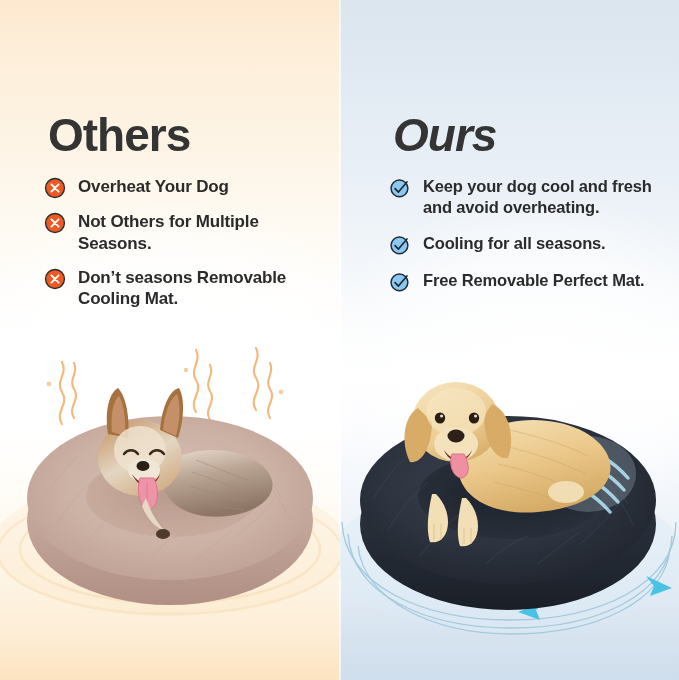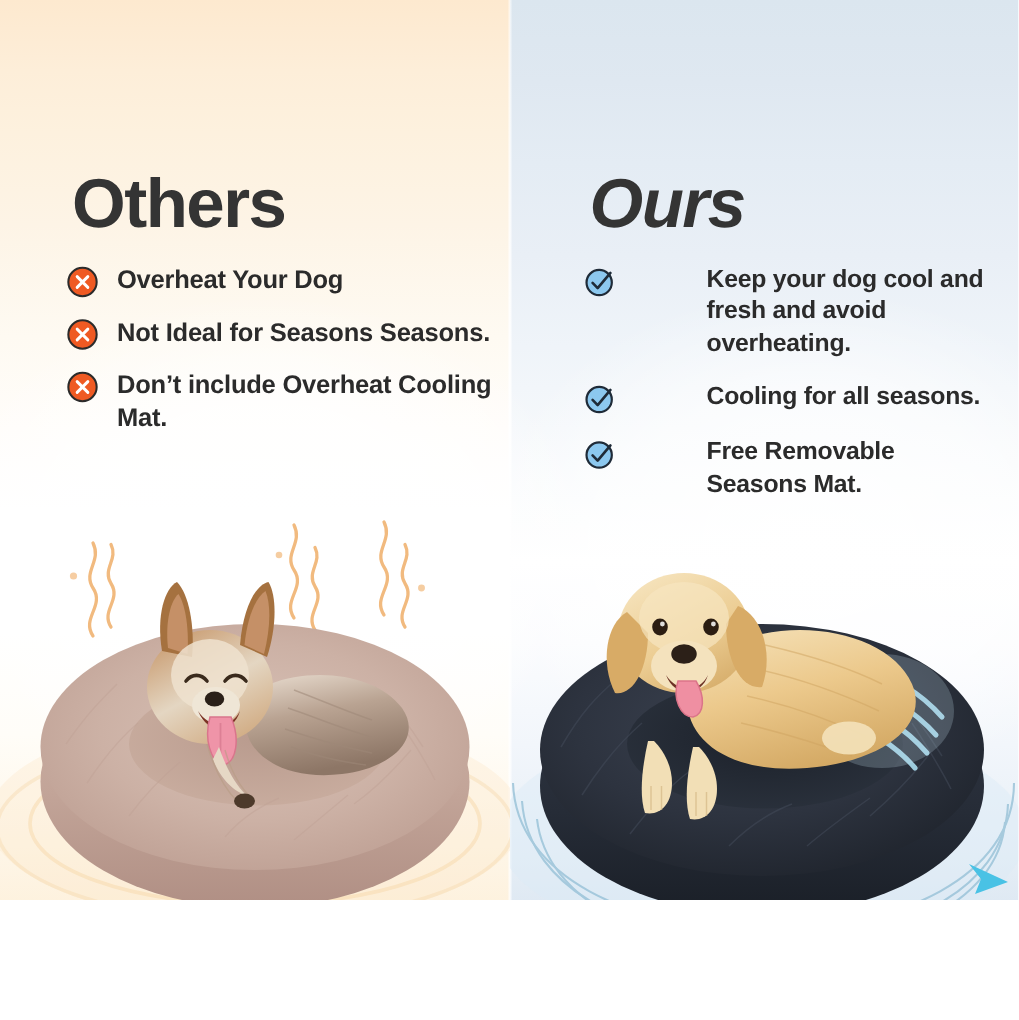--- a/index.html
+++ b/index.html
@@ -1,19 +1,19 @@
 <!DOCTYPE html>
 <html><head>
 <meta charset="utf-8">
 <style>
   * { margin:0; padding:0; box-sizing:border-box; }
   html,body{ width:679px; height:680px; overflow:hidden; background:#fff; }
   body{ font-family:"Liberation Sans", sans-serif; }
 
-  #stage{ position:relative; width:679px; height:600px; overflow:hidden; }
+  #stage{ position:relative; width:679px; height:680px; overflow:hidden; }
 
   
   .panel{ position:absolute; top:0; height:680px; }
   #panel-left{ left:0; width:340px;
     background:
       linear-gradient(to bottom,
         #fde9cf 0%, #fdeed9 7%, #fdf1de 13%,
         #fdf4e6 22%, #fefaf2 33%, #fffdfa 42%,
         #ffffff 50%, #ffffff 62%, #fffdf8 72%,
         #fef6e8 83%, #fdeed6 93%, #fce3c0 100%);
@@ -42,21 +42,21 @@
     font-size:46px; letter-spacing:-1px; line-height:1; }
   #heading-others{ left:48px; top:112px; }
   #heading-ours{ left:393px; top:112px;font-style:italic; }
 
   
   .feature-list{ position:absolute; list-style:none; }
   #list-others{ left:44px; top:176px; width:290px; }
   #list-ours{ left:389px; top:176px; width:278px; }
 
   .feature-item{ display:flex; align-items:flex-start; margin-bottom:12px; }
-  #list-ours .feature-item{ margin-bottom:14px;gap:48px; }
+  #list-ours .feature-item{ margin-bottom:14px; }
   .feature-icon{ flex:0 0 auto; width:22px; height:22px; margin-top:1px; }
   .feature-text{ margin-left:12px; color:#2b2b2b; font-weight:bold;
     font-size:17px; line-height:1.28; letter-spacing:-.15px; }
   #list-ours .feature-text{ font-size:16.5px; line-height:1.3; }
 
   
   .photo{ position:absolute; }
   #photo-left{ left:0; top:346px; width:340px; height:334px; }
   #photo-right{ left:340px; top:346px; width:339px; height:334px; }
   .photo svg{ display:block; width:100%; height:100%; }
@@ -88,31 +88,31 @@
       <span class="feature-text">Overheat Your Dog</span>
     </li>
 
     <li class="feature-item">
       <span class="feature-icon">
         <svg viewBox="0 0 24 24">
           <circle cx="12" cy="12" r="10.3" fill="#ef5a23" stroke="#2b2b2b" stroke-width="1.5"></circle>
           <path d="M8.1 8.1 L15.9 15.9 M15.9 8.1 L8.1 15.9" stroke="#ffffff" stroke-width="2.1" stroke-linecap="round"></path>
         </svg>
       </span>
-      <span class="feature-text">Not Ideal for Seasons Seasons.</span>
+      <span class="feature-text">Not Others for Multiple Seasons.</span>
     </li>
 
     <li class="feature-item">
       <span class="feature-icon">
         <svg viewBox="0 0 24 24">
           <circle cx="12" cy="12" r="10.3" fill="#ef5a23" stroke="#2b2b2b" stroke-width="1.5"></circle>
           <path d="M8.1 8.1 L15.9 15.9 M15.9 8.1 L8.1 15.9" stroke="#ffffff" stroke-width="2.1" stroke-linecap="round"></path>
         </svg>
       </span>
-      <span class="feature-text">Don’t include Overheat Cooling Mat.</span>
+      <span class="feature-text">Don’t seasons Removable Cooling Mat.</span>
     </li>
   </ul>
 
   <ul class="feature-list" id="list-ours">
 
     <li class="feature-item">
       <span class="feature-icon">
         <svg viewBox="0 0 24 24">
           <circle cx="11.4" cy="12.4" r="9.2" fill="#8cc8ef" stroke="#1f2b38" stroke-width="1.6"></circle>
           <path d="M6.6 12.6 L10.3 16.4 L19.6 5.4" fill="none" stroke="#1f2b38" stroke-width="1.9" stroke-linecap="round" stroke-linejoin="round"></path>
@@ -131,21 +131,21 @@
       <span class="feature-text">Cooling for all seasons.</span>
     </li>
 
     <li class="feature-item">
       <span class="feature-icon">
         <svg viewBox="0 0 24 24">
           <circle cx="11.4" cy="12.4" r="9.2" fill="#8cc8ef" stroke="#1f2b38" stroke-width="1.6"></circle>
           <path d="M6.6 12.6 L10.3 16.4 L19.6 5.4" fill="none" stroke="#1f2b38" stroke-width="1.9" stroke-linecap="round" stroke-linejoin="round"></path>
         </svg>
       </span>
-      <span class="feature-text">Free Removable Seasons Mat.</span>
+      <span class="feature-text">Free Removable Perfect Mat.</span>
     </li>
   </ul>
 
   <div class="photo" id="photo-left">
     <svg viewBox="0 0 340 334" preserveAspectRatio="xMidYMid meet">
       <defs>
         <radialGradient id="lbedTop" cx="50%" cy="44%" r="58%">
           <stop offset="0%" stop-color="#d8c1b6"></stop>
           <stop offset="62%" stop-color="#ccb1a5"></stop>
           <stop offset="100%" stop-color="#c0a296"></stop>

